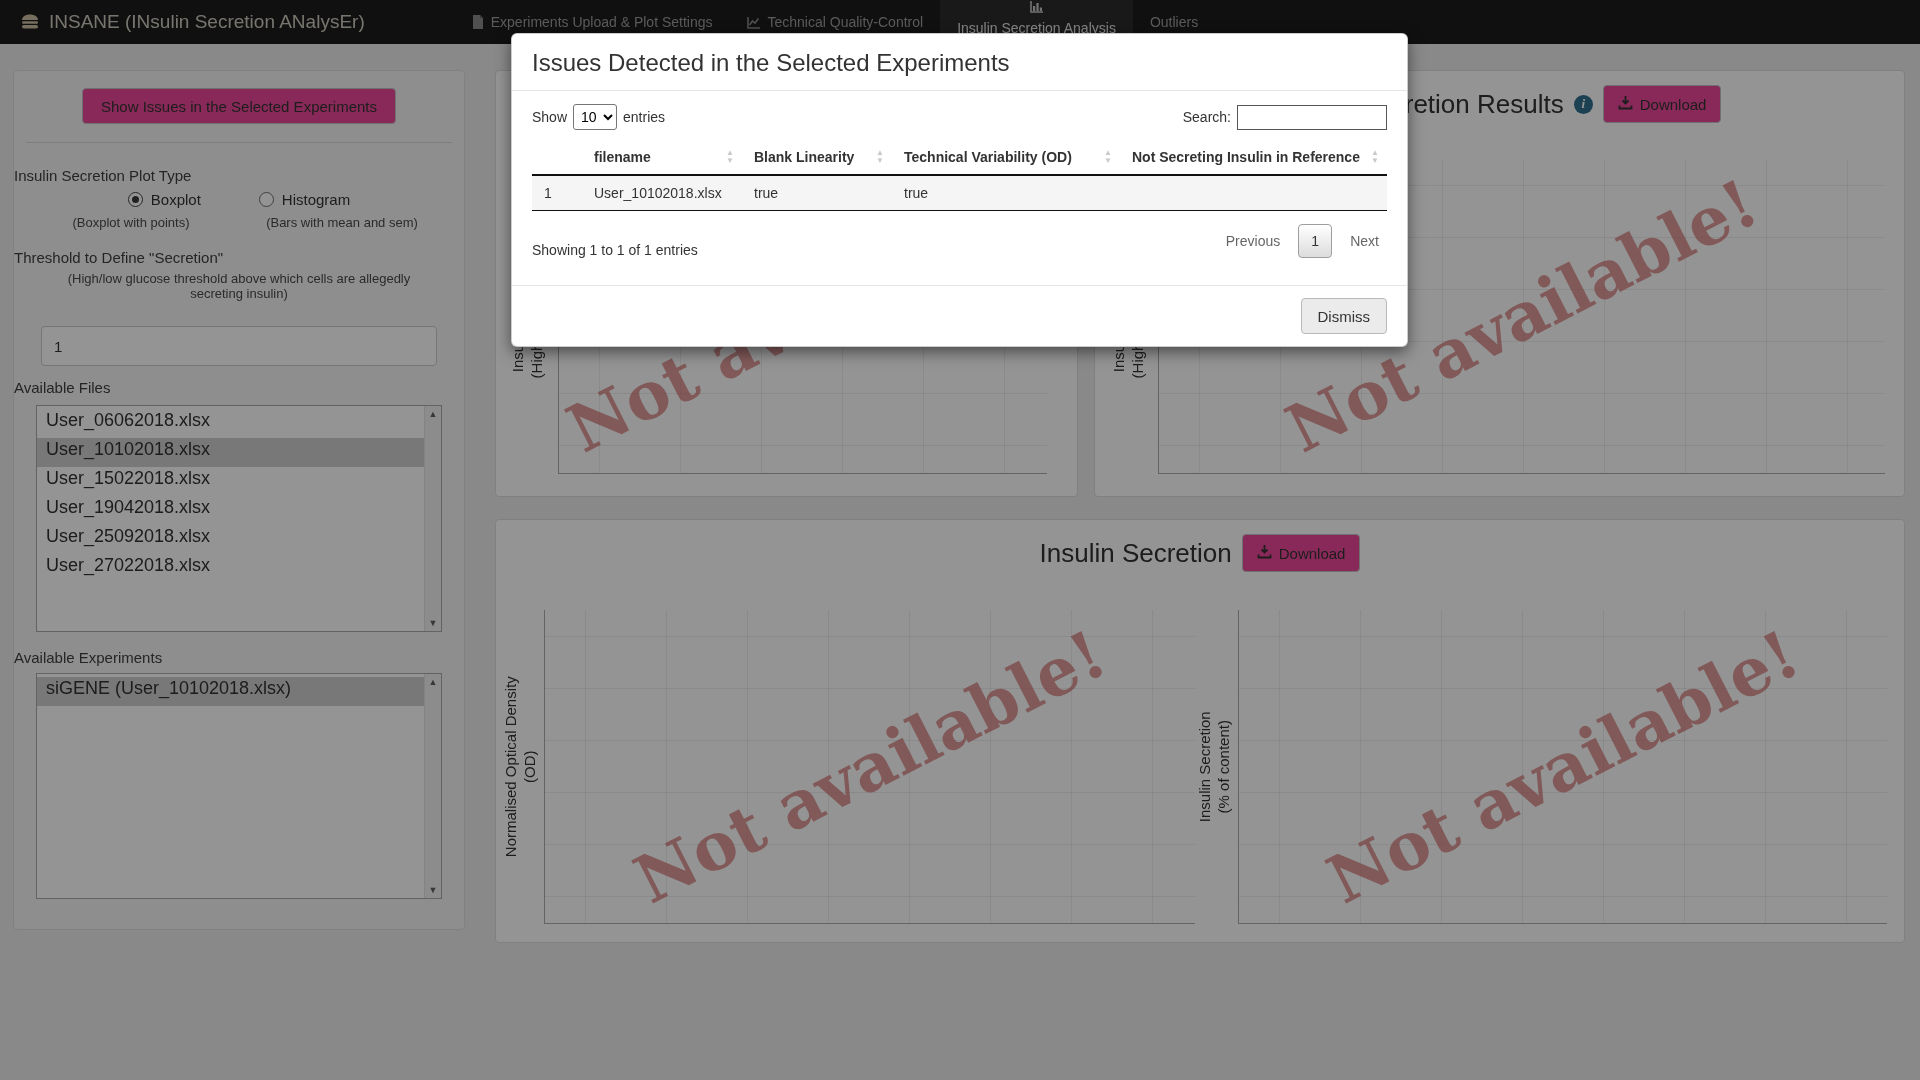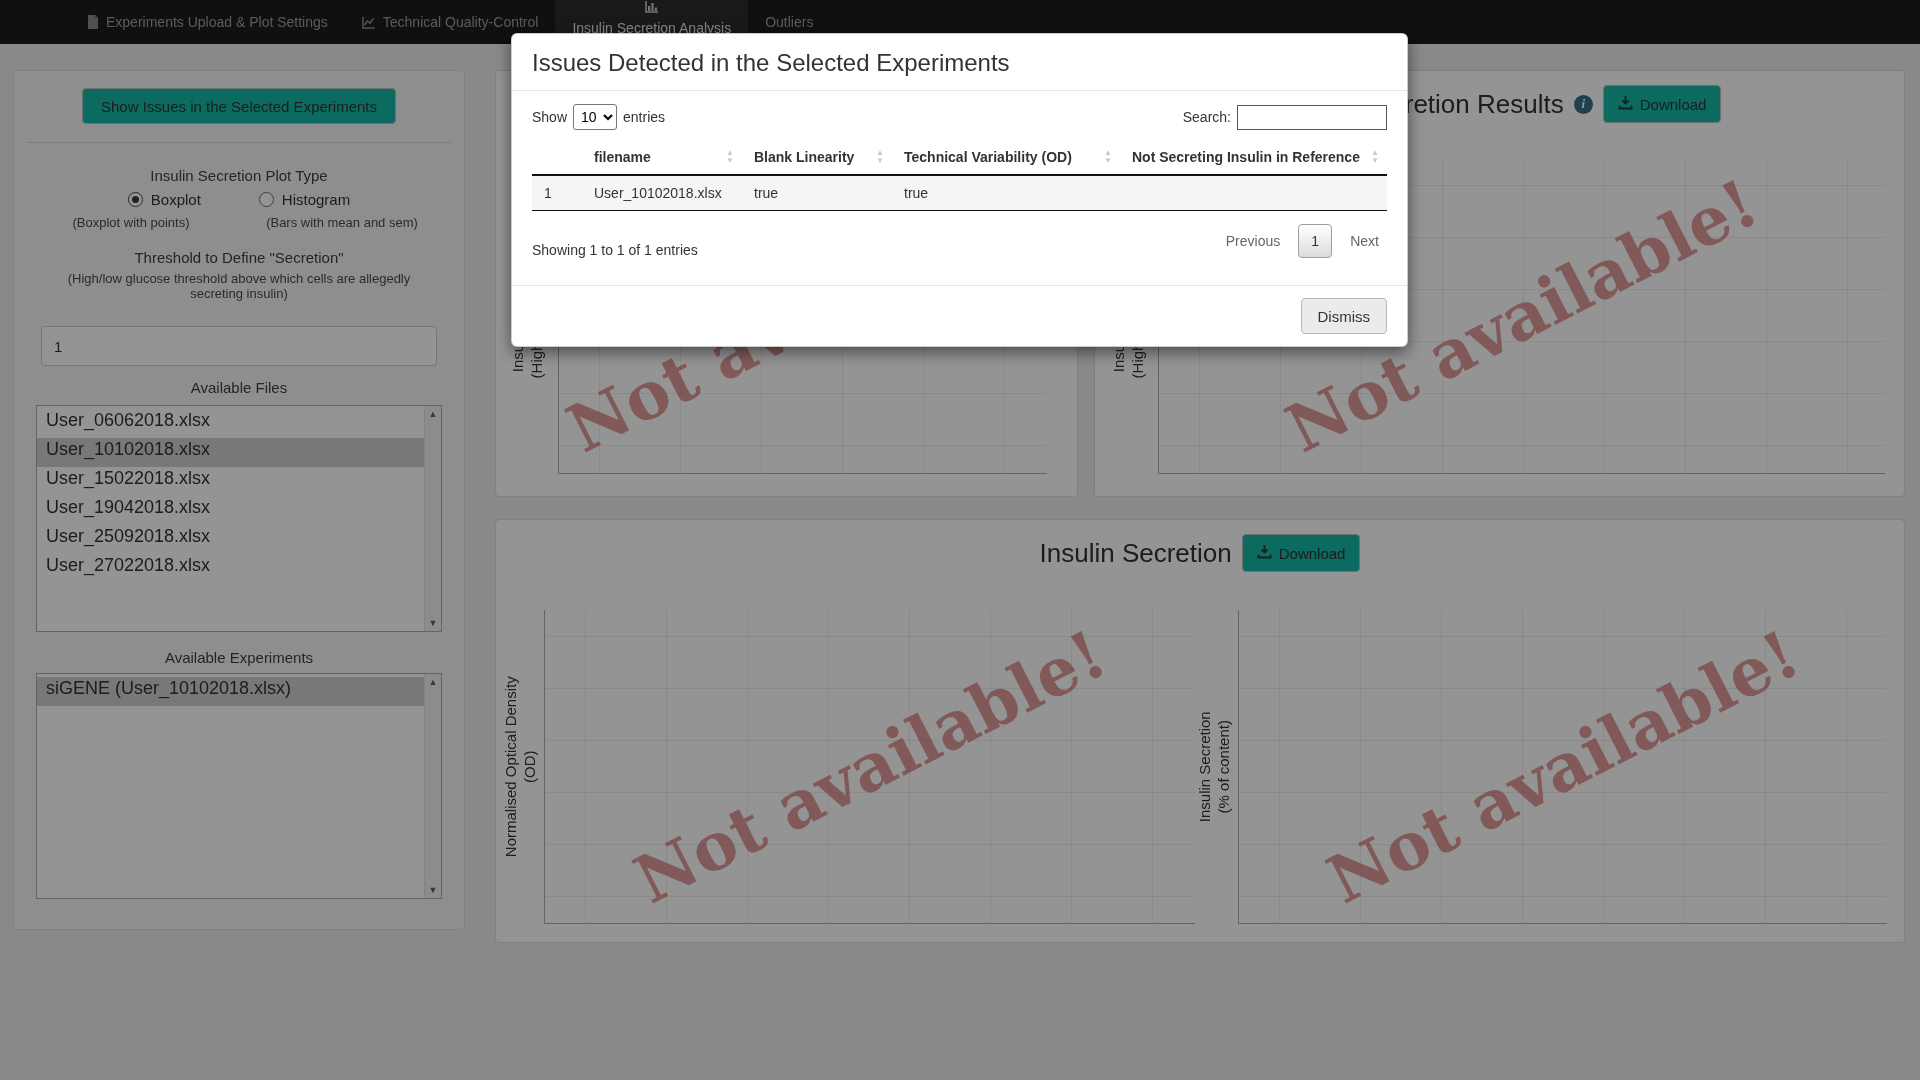--- a/index.html
+++ b/index.html
@@ -18,24 +18,24 @@
   .nav-tabs{display:flex;align-items:stretch;margin-left:70px;}
   .nav-tab{display:flex;align-items:center;gap:7px;padding:0 17px;font-size:14px;color:#9d9d9d;cursor:pointer;}
   .nav-tab svg{display:block;opacity:.85;}
   .nav-tab.active{background:#2c2c2c;color:#e2e2e2;flex-direction:column;}
 
   
   .backdrop{position:absolute;inset:0;background:rgba(0,0,0,0.42);z-index:10;}
 
   
   .sidebar{position:absolute;left:13px;top:70px;width:452px;height:860px;background:#f5f5f5;border:1px solid #dedede;border-radius:4px;}
-  .btn{display:inline-flex;align-items:center;justify-content:center;gap:7px;background:#14b8a6;border:1px solid #c2c2c2;border-radius:4px;color:#333;cursor:pointer;}
+  .btn{display:inline-flex;align-items:center;justify-content:center;gap:7px;background:#ec4899;border:1px solid #c2c2c2;border-radius:4px;color:#333;cursor:pointer;}
   .show-issues{position:absolute;left:50%;transform:translateX(-50%);top:17px;height:36px;padding:0 18px;font-size:15px;white-space:nowrap;}
   .side-hr{position:absolute;left:12px;right:12px;top:71px;border:none;border-top:1px solid #d7d7d7;}
-  .side-label{position:absolute;left:0;right:0;text-align:center;font-size:15px;color:#404040;}
+  .side-label{position:absolute;left:0;right:0;text-align:left;font-size:15px;color:#404040;}
   .caption{position:absolute;left:0;right:0;text-align:center;font-size:13px;color:#4a4a4a;}
   .radio-row{position:absolute;left:0;right:0;top:120px;display:flex;justify-content:center;gap:58px;}
   .radio-opt{display:flex;align-items:center;gap:8px;font-size:15px;color:#333;cursor:pointer;}
   .radio-circle{width:15px;height:15px;border:1px solid #6f6f6f;border-radius:50%;background:#fff;position:relative;}
   .radio-circle.checked{border-color:#444;}
   .radio-circle.checked::after{content:"";position:absolute;left:3px;top:3px;width:7px;height:7px;border-radius:50%;background:#3a3a3a;}
   .threshold-input{position:absolute;left:27px;right:27px;top:255px;height:40px;border:1px solid #ccc;border-radius:4px;background:#fff;font-size:15px;color:#333;padding:0 12px;font-family:"Liberation Sans",sans-serif;}
   .listbox{position:absolute;left:22px;right:22px;height:227px;background:#fff;border:1px solid #ababab;overflow:hidden;}
   .listbox .items{position:absolute;left:0;top:3px;right:17px;}
   .list-item{font-size:18px;color:#333;padding:1px 2px 8px 9px;line-height:20px;white-space:nowrap;cursor:default;}
@@ -85,20 +85,30 @@
   .dt-paginate{display:flex;align-items:center;gap:10px;}
   .page-link{color:#666;padding:6px 8px;cursor:pointer;}
   .page-current{min-width:34px;height:34px;display:flex;align-items:center;justify-content:center;border:1px solid #9e9e9e;border-radius:4px;background:linear-gradient(to bottom,#fff,#dcdcdc);color:#333;cursor:pointer;}
   .modal-footer{border-top:1px solid #e5e5e5;padding:12px 20px;display:flex;justify-content:flex-end;margin-top:10px;}
   .dismiss-btn{height:36px;padding:0 16px;font-size:15px;background:#ebebeb;border-color:#b9b9b9;}
 </style>
 </head>
 <body>
 
 <div class="navbar">
+  <div class="brand">
+    <span>
+      <svg width="20" height="20" viewBox="0 0 20 20">
+          <path d="M2 8c0-3.3 3.6-5.5 8-5.5S18 4.7 18 8z" fill="#cdbfa0"></path>
+          <rect x="2" y="9.2" width="16" height="2.6" rx="1.3" fill="#cdbfa0"></rect>
+          <rect x="2" y="13" width="16" height="3.6" rx="1.8" fill="#cdbfa0"></rect>
+        </svg>
+    </span>
+    <span>INSANE (INsulin Secretion ANalysEr)</span>
+  </div>
   <div class="nav-tabs">
     <div class="nav-tab">
       <span>
           <svg width="12" height="14" viewBox="0 0 12 14">
             <path d="M1 0h7l3 3v11H1z" fill="#9d9d9d"></path>
             <path d="M8 0v3h3z" fill="#6e6e6e"></path>
           </svg>
         </span>
       <span>Experiments Upload &amp; Plot Settings</span>
     </div>

